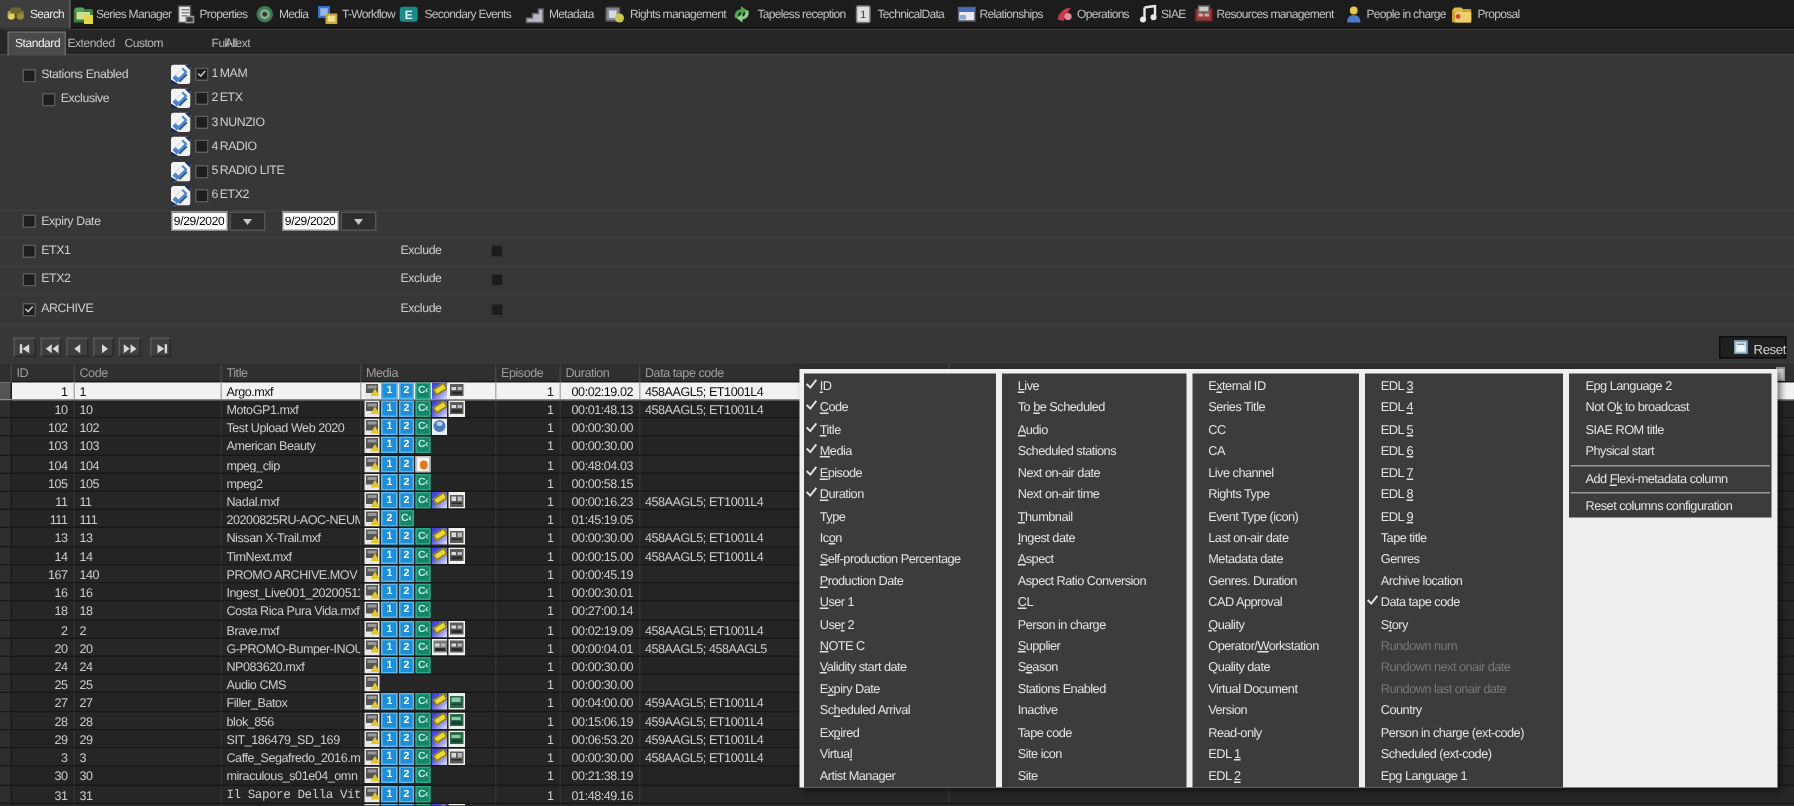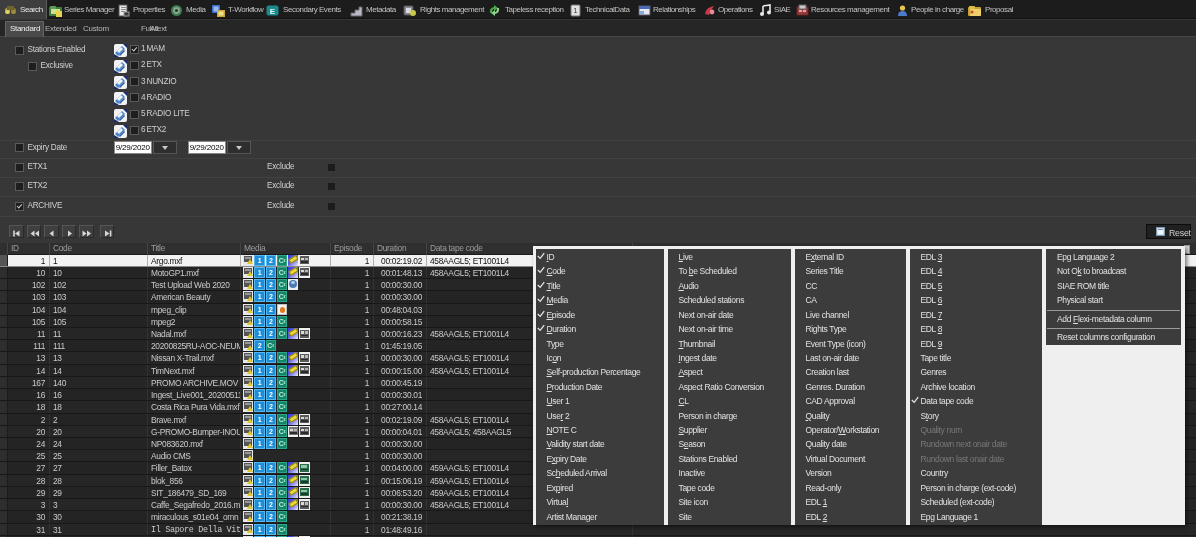--- a/index.html
+++ b/index.html
@@ -561,21 +561,21 @@
   </div>
 <div class="abs" style="left:794.5px;top:249px;width:111px;height:276px;background:#3c3c3c;padding-top:1px;overflow:hidden;">
     <div class="mi">E<u>x</u>ternal ID</div>
     <div class="mi">Series Title</div>
     <div class="mi">CC</div>
     <div class="mi">CA</div>
     <div class="mi">Live channel</div>
     <div class="mi">Rights Type</div>
     <div class="mi">Event  Type (icon)</div>
     <div class="mi">Last on-air date</div>
-    <div class="mi">Creation last</div>
+    <div class="mi">Metadata date</div>
     <div class="mi">Genres. Duration</div>
     <div class="mi">CAD Approval</div>
     <div class="mi"><u>Q</u>uality</div>
     <div class="mi">Operator/<u>W</u>orkstation</div>
     <div class="mi">Quality date</div>
     <div class="mi">Virtual Document</div>
     <div class="mi">Version</div>
     <div class="mi">Read-only</div>
     <div class="mi">EDL <u>1</u></div>
     <div class="mi">EDL <u>2</u></div>
@@ -588,21 +588,21 @@
     <div class="mi">EDL <u>7</u></div>
     <div class="mi">EDL <u>8</u></div>
     <div class="mi">EDL <u>9</u></div>
     <div class="mi">Tape title</div>
     <div class="mi">Genres</div>
     <div class="mi">Archive location</div>
     <div class="mi"><svg class="ck" viewBox="0 0 10 10">
         <path d="M1 5 L4 8 9 1.5" stroke="#e4e4e4" stroke-width="1.6" fill="none"></path>
       </svg>Data tape code</div>
     <div class="mi">S<u>t</u>ory</div>
-    <div class="mi dis">Quality num</div>
+    <div class="mi dis">Rundown num</div>
     <div class="mi dis">Rundown next onair date</div>
     <div class="mi dis">Rundown last onair date</div>
     <div class="mi">Country</div>
     <div class="mi">Person in charge (ext-code)</div>
     <div class="mi">Scheduled (ext-code)</div>
     <div class="mi">Epg Language 1</div>
   </div>
 <div class="abs" style="left:1046px;top:249px;width:135px;height:95.5px;background:#3c3c3c;padding-top:1px;overflow:hidden;">
     <div class="mi">Epg Language 2</div>
     <div class="mi">Not O<u>k</u> to broadcast</div>

